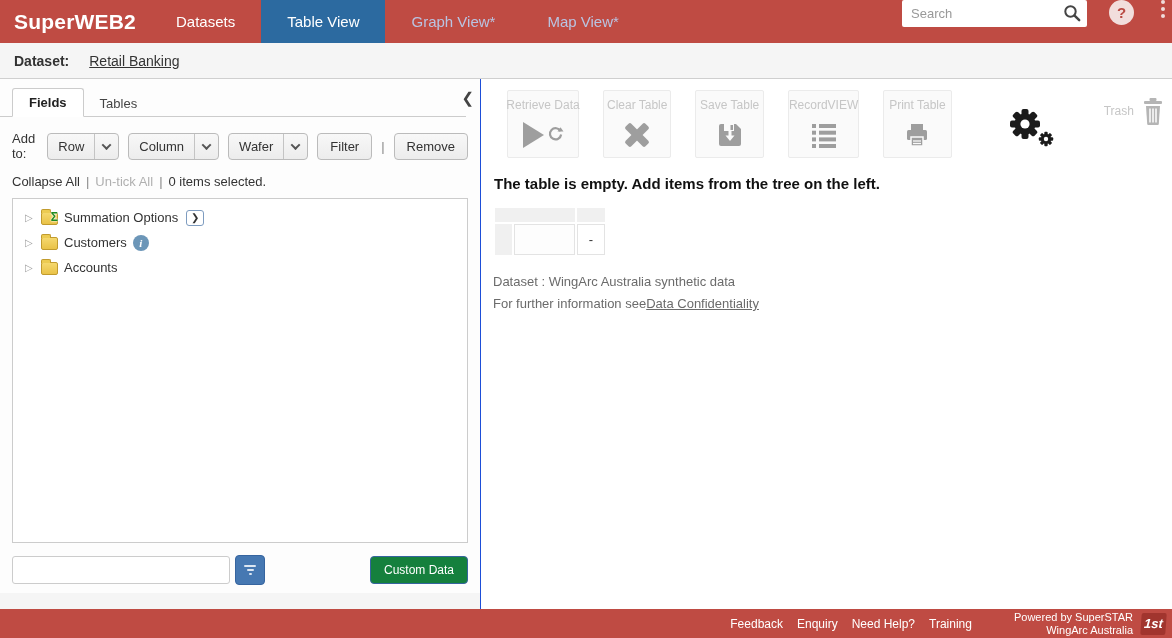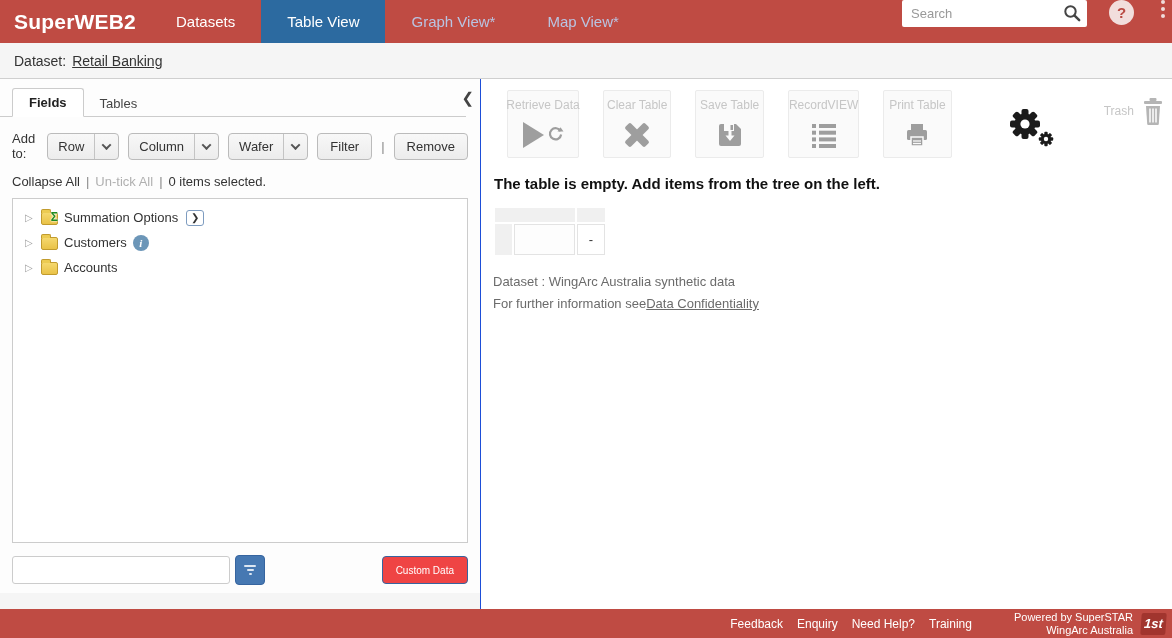--- a/index.html
+++ b/index.html
@@ -29,21 +29,21 @@
     color:#b94a42; font-weight:bold; font-size:15px; text-align:center; line-height:25px; cursor:pointer;
   }
   .kebab { width:18px; margin-left:20px; display:flex; flex-direction:column; align-items:center; gap:3px; cursor:pointer; }
   .kebab i { width:4px; height:4px; border-radius:50%; background:#f0dcda; }
 
   
   .dataset-bar {
     height:36px; background:#f5f5f5; border-bottom:1px solid #cfcfcf;
     display:flex; align-items:center; padding-left:14px; font-size:14px; flex:none;
   }
-  .dataset-bar b { font-weight:normal; margin-right:6px; }
+  .dataset-bar b { font-weight:bold; margin-right:20px; }
   .dataset-link { color:#333; text-decoration:underline; cursor:pointer; }
 
   
   .main { flex:1; display:flex; min-height:0; }
   .left-panel { width:481px; flex:none; border-right:1px solid #1d4ed8; background:#fdfdfd; display:flex; flex-direction:column; position:relative; }
   .right-panel { flex:1; background:#fff; min-width:0; }
 
   
   .tabs-row { display:flex; align-items:flex-end; padding:9px 12px 0 12px; position:relative; }
   .tabs-row .underline { position:absolute; left:0; right:14px; bottom:0; border-bottom:1px solid #ccc; }
@@ -92,22 +92,22 @@
     font-family:"Liberation Serif",serif; cursor:pointer; }
 
   
   .left-bottom { flex:none; display:flex; align-items:center; padding:12px 12px 8px 12px; }
   .find-input { width:218px; height:28px; border:1px solid #ccc; border-radius:3px; background:#fff;
     font-family:inherit; font-size:13px; padding:0 8px; color:#333; }
   .filter-blue-btn { width:30px; height:30px; margin-left:5px; background:#4678b2; border:1px solid #36649f;
     border-radius:4px; cursor:pointer; display:flex; flex-direction:column; align-items:center; justify-content:center; gap:2px; }
   .filter-blue-btn i { background:#dce6f2; height:2px; border-radius:1px; }
   .filter-blue-btn i:nth-child(1){ width:12px; } .filter-blue-btn i:nth-child(2){ width:7px; } .filter-blue-btn i:nth-child(3){ width:3px; }
-  .custom-data-btn { margin-left:auto; height:28px; padding:0 13px; background:#ef4444; border:1px solid #36649f;
-    border-radius:4px; color:#fff; font-size:10px; font-family:inherit; cursor:pointer; }
+  .custom-data-btn { margin-left:auto; height:28px; padding:0 13px; background:#15803d; border:1px solid #36649f;
+    border-radius:4px; color:#fff; font-size:12px; font-family:inherit; cursor:pointer; }
   .left-gray-strip { height:16px; background:#f5f5f5; flex:none; }
 
   
   .toolbar { display:flex; align-items:flex-start; padding:11px 0 0 26px; }
   .tool-btn { width:72px; height:68px; background:#fafafa; border:1px solid #ebebeb; border-radius:2px;
     margin-right:24px; display:flex; flex-direction:column; align-items:center; padding-top:7px; }
   .tool-btn .tb-label { font-size:12px; color:#c6c6c6; white-space:nowrap; }
   .tb-icon { flex:1; display:flex; align-items:center; justify-content:center; gap:3px; }
   .play-tri { width:0; height:0; border-left:21px solid #9e9e9e; border-top:13px solid transparent; border-bottom:13px solid transparent; }
   .x-icon { position:relative; width:28px; height:28px; }

